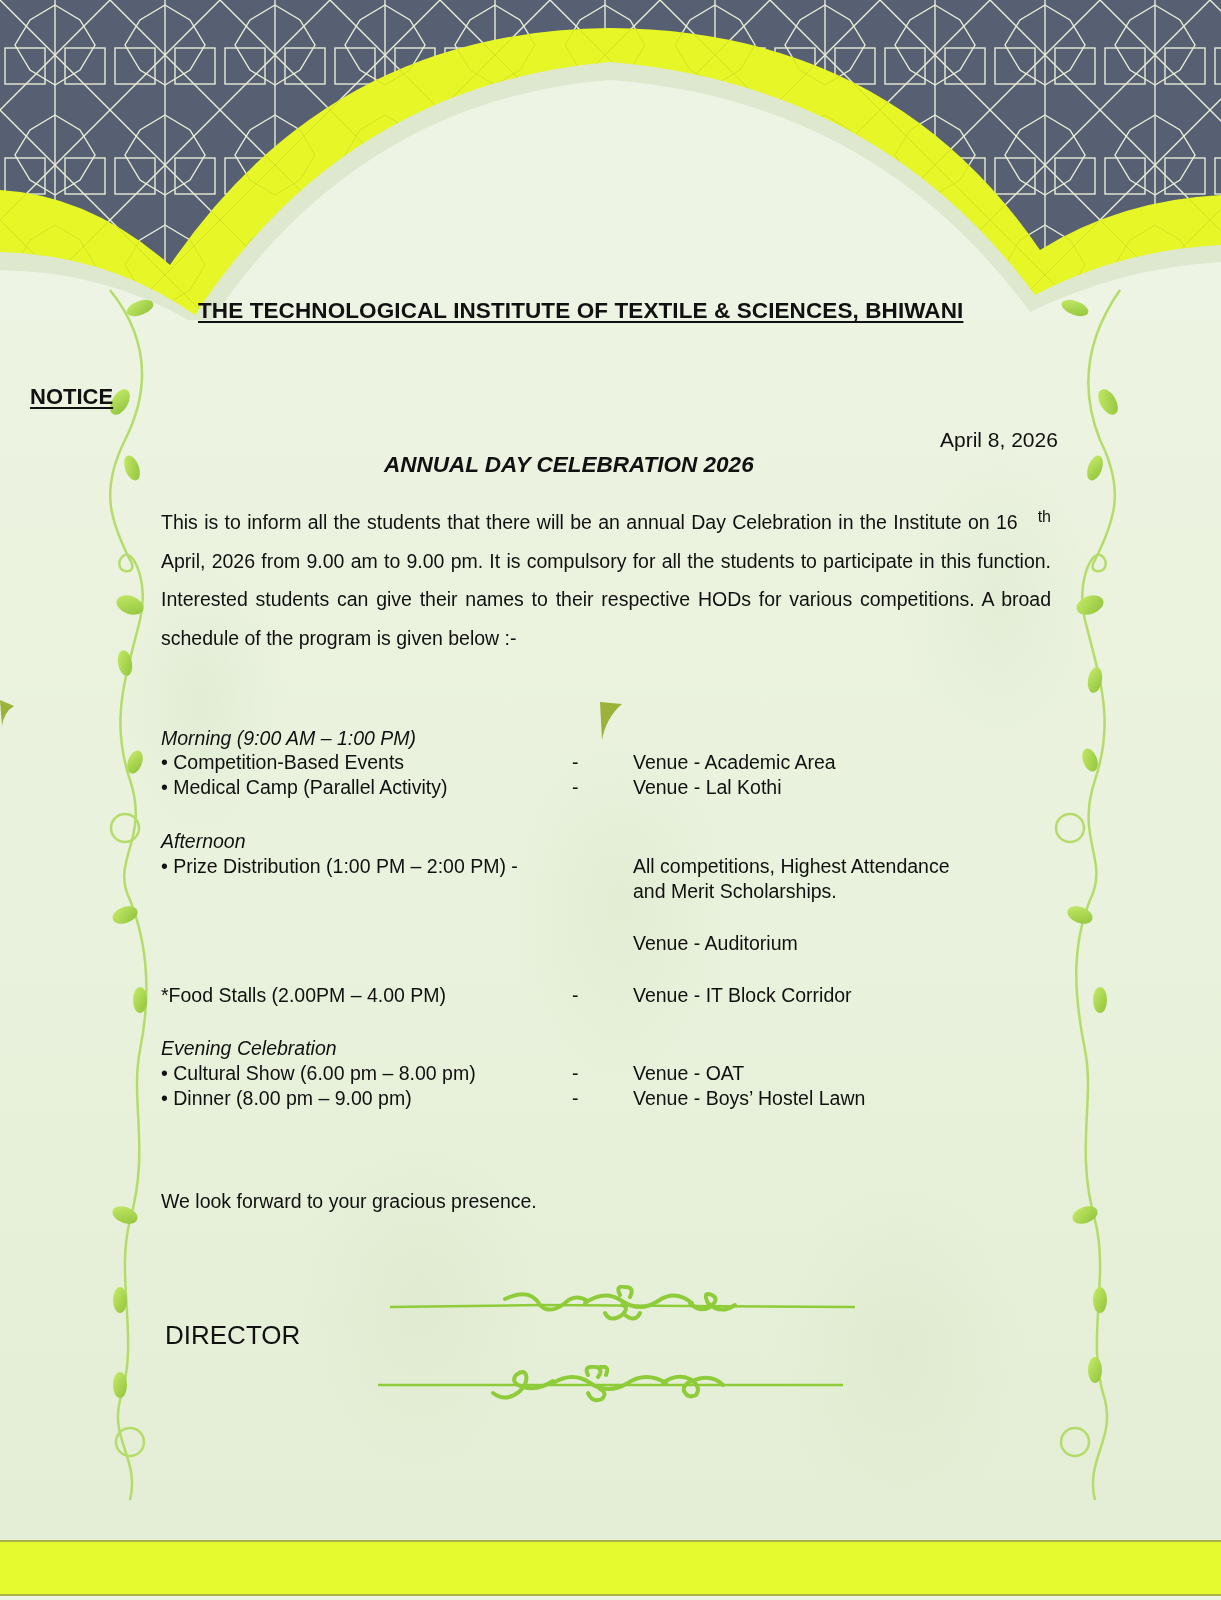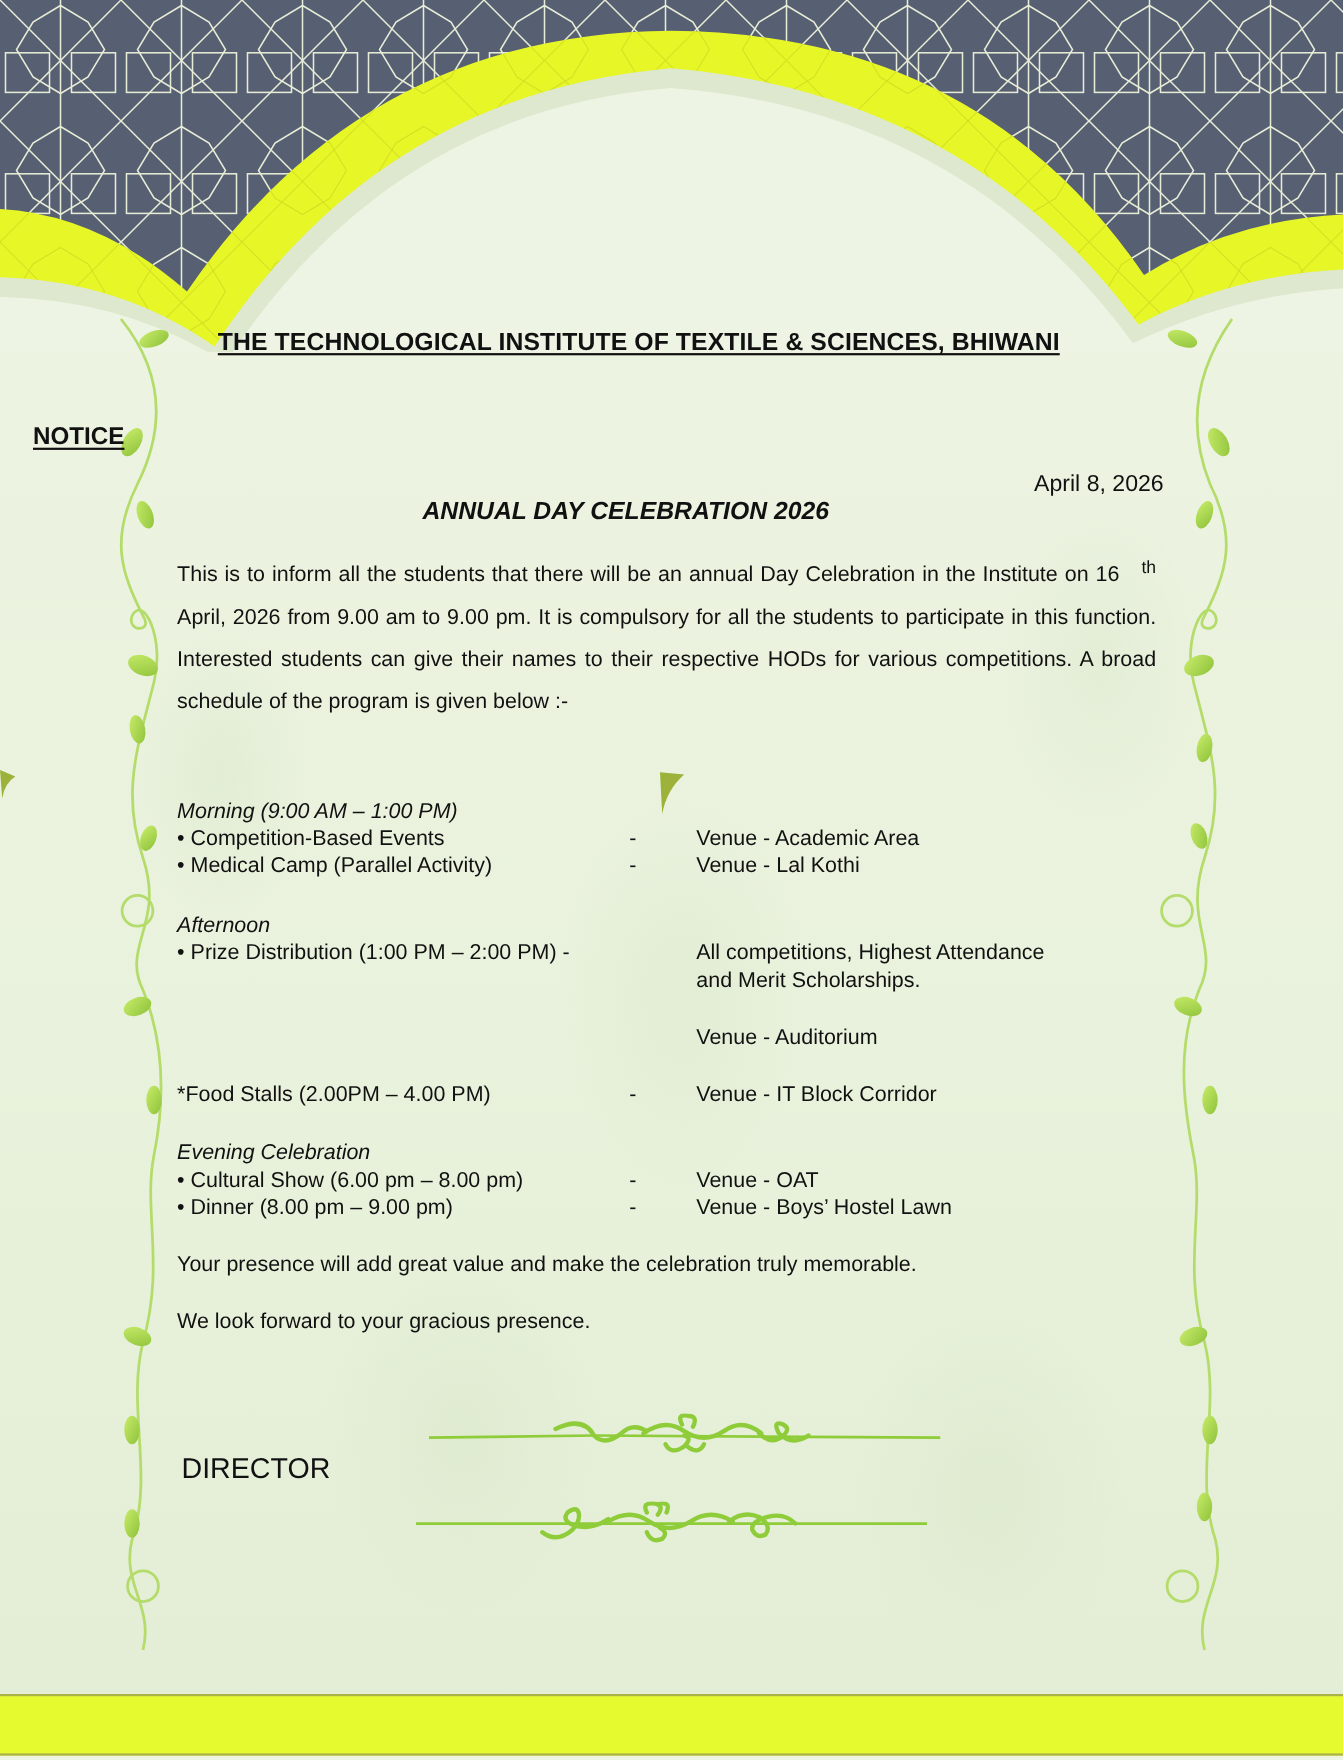--- a/index.html
+++ b/index.html
@@ -182,21 +182,20 @@
       <span class="dash">-</span>
       <span class="right">Venue  - OAT</span>
     </div>
     <div class="row" style="top:360px">
       <span class="left">• Dinner (8.00 pm – 9.00 pm)</span>
       <span class="dash">-</span>
       <span class="right">Venue - Boys’ Hostel Lawn</span>
     </div>
   </div>
 
-  <div class="closing1">Your presence will add great value and make the celebration truly memorable.</div>
   <div class="closing2">We look forward to your gracious presence.</div>
   <div class="director">DIRECTOR</div>
 
   <svg class="flourish" style="left:390px; top:1285px; width:465px; height:40px;" viewBox="0 0 465 40">
     <path d="M0,22 L150,20 L465,22" stroke="#8fcc3a" stroke-width="2.5" fill="none"></path>
     <g fill="none" stroke="#8fcc3a" stroke-width="4" stroke-linecap="round">
       <path d="M115,14 Q140,2 150,20 Q160,30 175,18 Q185,8 198,16"></path>
       <path d="M195,18 Q215,4 232,16 Q250,28 268,16 Q285,4 302,18"></path>
       <path d="M215,28 Q220,38 232,30 Q240,22 232,20"></path>
       <path d="M250,28 Q245,38 235,30"></path>

